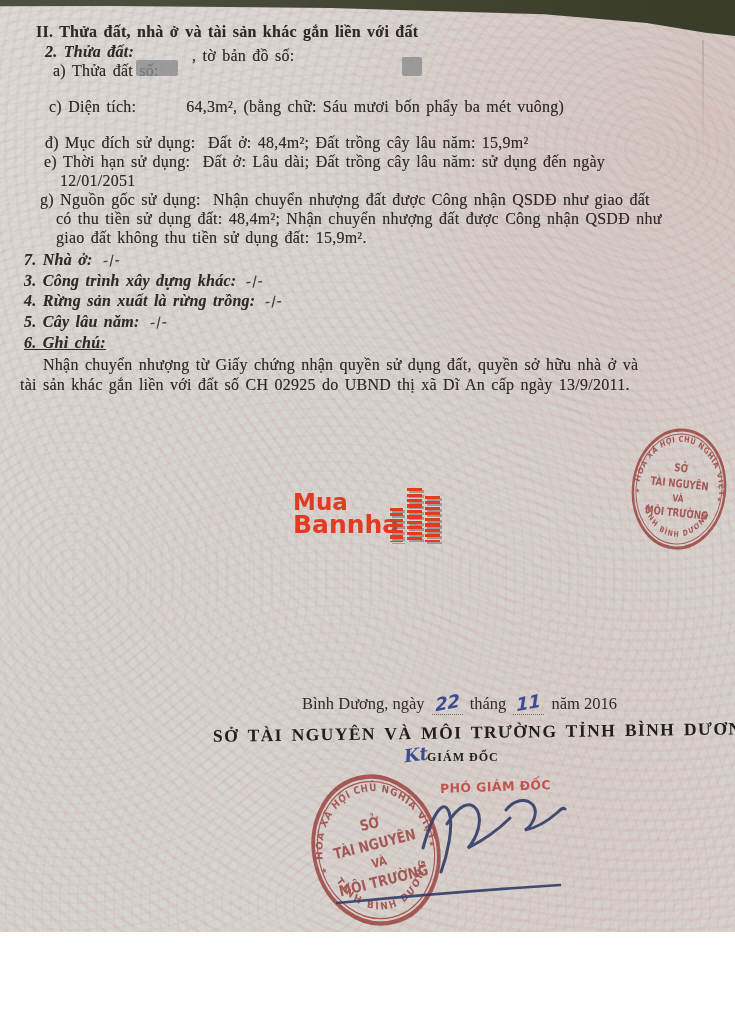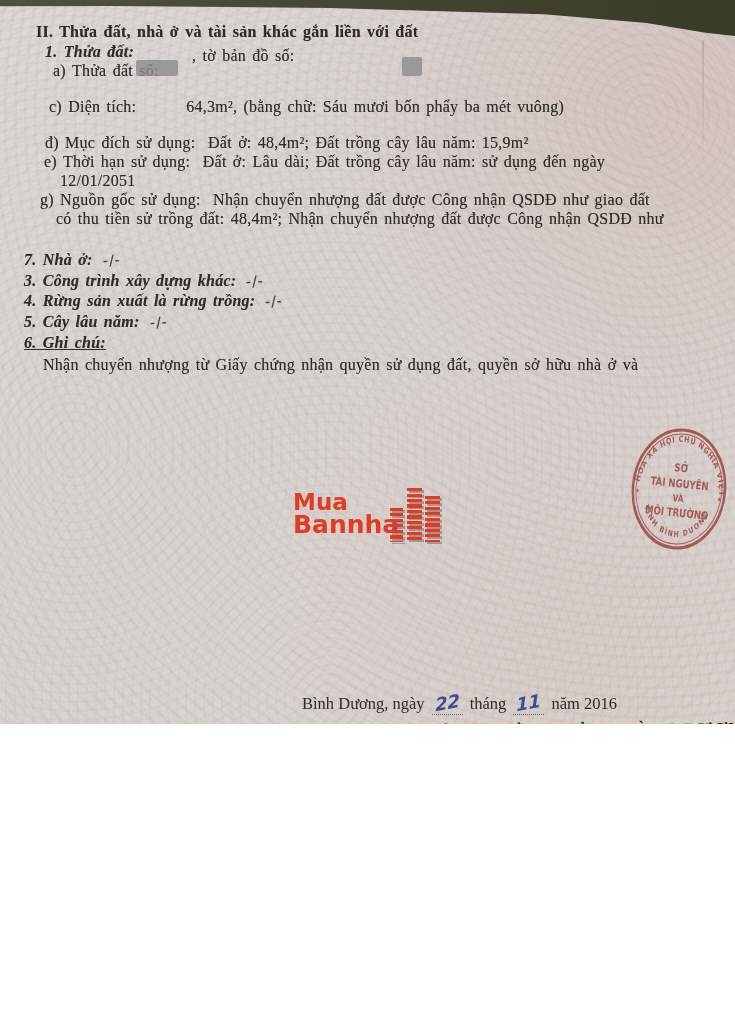--- a/index.html
+++ b/index.html
@@ -1,17 +1,17 @@
 <!DOCTYPE html>
 <html><head>
 <meta charset="utf-8">
 <style>
   html,body{margin:0;padding:0;}
   .page{
-    position:relative; width:735px; height:724px; overflow:hidden;
+    position:relative; width:735px; height:932px; overflow:hidden;
     background:
       radial-gradient(ellipse at 97% 14%, rgba(205,140,130,.20), rgba(0,0,0,0) 38%),
       radial-gradient(ellipse at 80% 90%, rgba(200,150,140,.10), rgba(0,0,0,0) 40%),
       linear-gradient(135deg,#dcd9d6 0%,#d7d3d0 45%,#d9d5d1 100%);
     font-family:"Liberation Serif", serif;
     color:#2e2a26;
   }
   .page::before{
     content:""; position:absolute; inset:0; pointer-events:none;
     background:
@@ -65,41 +65,43 @@
 </style>
 </head>
 <body>
 
 <div class="page">
 
   <div class="topband"></div>
   <div class="crease"></div>
 
   <div class="ln b" style="left:36px; top:24px;">II. Thửa đất, nhà ở và tài sản khác gắn liền với đất</div>
-  <div class="ln bi" style="left:45px; top:44px;">1. Thửa đất:</div>
+  <div class="ln bi" style="left:45px; top:44px;">2. Thửa đất:</div>
 
   <div class="ln" style="left:53px; top:63px;">a) Thửa đất số:</div>
   <div class="redact" style="left:136px; top:60px; width:42px; height:16px;"></div>
   <div class="ln" style="left:192px; top:48px;">, tờ bản đồ số:</div>
   <div class="redact" style="left:402px; top:57px; width:20px; height:19px;"></div>
 
   <div class="ln" style="left:49px; top:99px;">c) Diện tích:        64,3m², (bằng chữ: Sáu mươi bốn phẩy ba mét vuông)</div>
   <div class="ln" style="left:45px; top:135px;">đ) Mục đích sử dụng:  Đất ở: 48,4m²; Đất trồng cây lâu năm: 15,9m²</div>
   <div class="ln" style="left:44px; top:154px;">e) Thời hạn sử dụng:  Đất ở: Lâu dài; Đất trồng cây lâu năm: sử dụng đến ngày</div>
   <div class="ln" style="left:60px; top:173px;">12/01/2051</div>
   <div class="ln" style="left:40px; top:192px;">g) Nguồn gốc sử dụng:  Nhận chuyển nhượng đất được Công nhận QSDĐ như giao đất</div>
-  <div class="ln" style="left:56px; top:211px;">có thu tiền sử trồng đất: 48,4m²; Nhận chuyển nhượng đất được Công nhận QSDĐ như</div>
+  <div class="ln" style="left:56px; top:211px;">có thu tiền sử dụng đất: 48,4m²; Nhận chuyển nhượng đất được Công nhận QSDĐ như</div>
+  <div class="ln" style="left:56px; top:230px;">giao đất không thu tiền sử dụng đất: 15,9m².</div>
 
   <div class="ln" style="left:24px; top:252px;"><span class="bi">7. Nhà ở:</span><span class="hw">-/-</span></div>
   <div class="ln" style="left:24px; top:273px;"><span class="bi">3. Công trình xây dựng khác:</span><span class="hw">-/-</span></div>
   <div class="ln" style="left:24px; top:293px;"><span class="bi">4. Rừng sản xuất là rừng trồng:</span><span class="hw">-/-</span></div>
   <div class="ln" style="left:24px; top:314px;"><span class="bi">5. Cây lâu năm:</span><span class="hw">-/-</span></div>
   <div class="ln" style="left:24px; top:335px;text-decoration:underline;"><span class="bi">6. Ghi chú:</span></div>
 
   <div class="ln note" style="left:28px; top:357px;margin-left:15px;">Nhận chuyển nhượng từ Giấy chứng nhận quyền sử dụng đất, quyền sở hữu nhà ở và</div>
+  <div class="ln note" style="left:20px; top:377px;">tài sản khác gắn liền với đất số CH 02925 do UBND thị xã Dĩ An cấp ngày 13/9/2011.</div>
 
   <div class="logo">
     <div class="l1">Mua</div>
     <div class="l2"><span>Bannha</span><span class="vn">.vn</span></div>
   </div>
   <div>
     <div class="bshadow" style="left:392px; top:510px; width:13px; height:34px;"></div>
     <div class="bshadow" style="left:409px; top:490px; width:15px; height:54px;"></div>
     <div class="bshadow" style="left:427px; top:498px; width:15px; height:46px;"></div>
     <div class="bcol" style="left:390px; top:508px; width:13px; height:34px;"></div>

